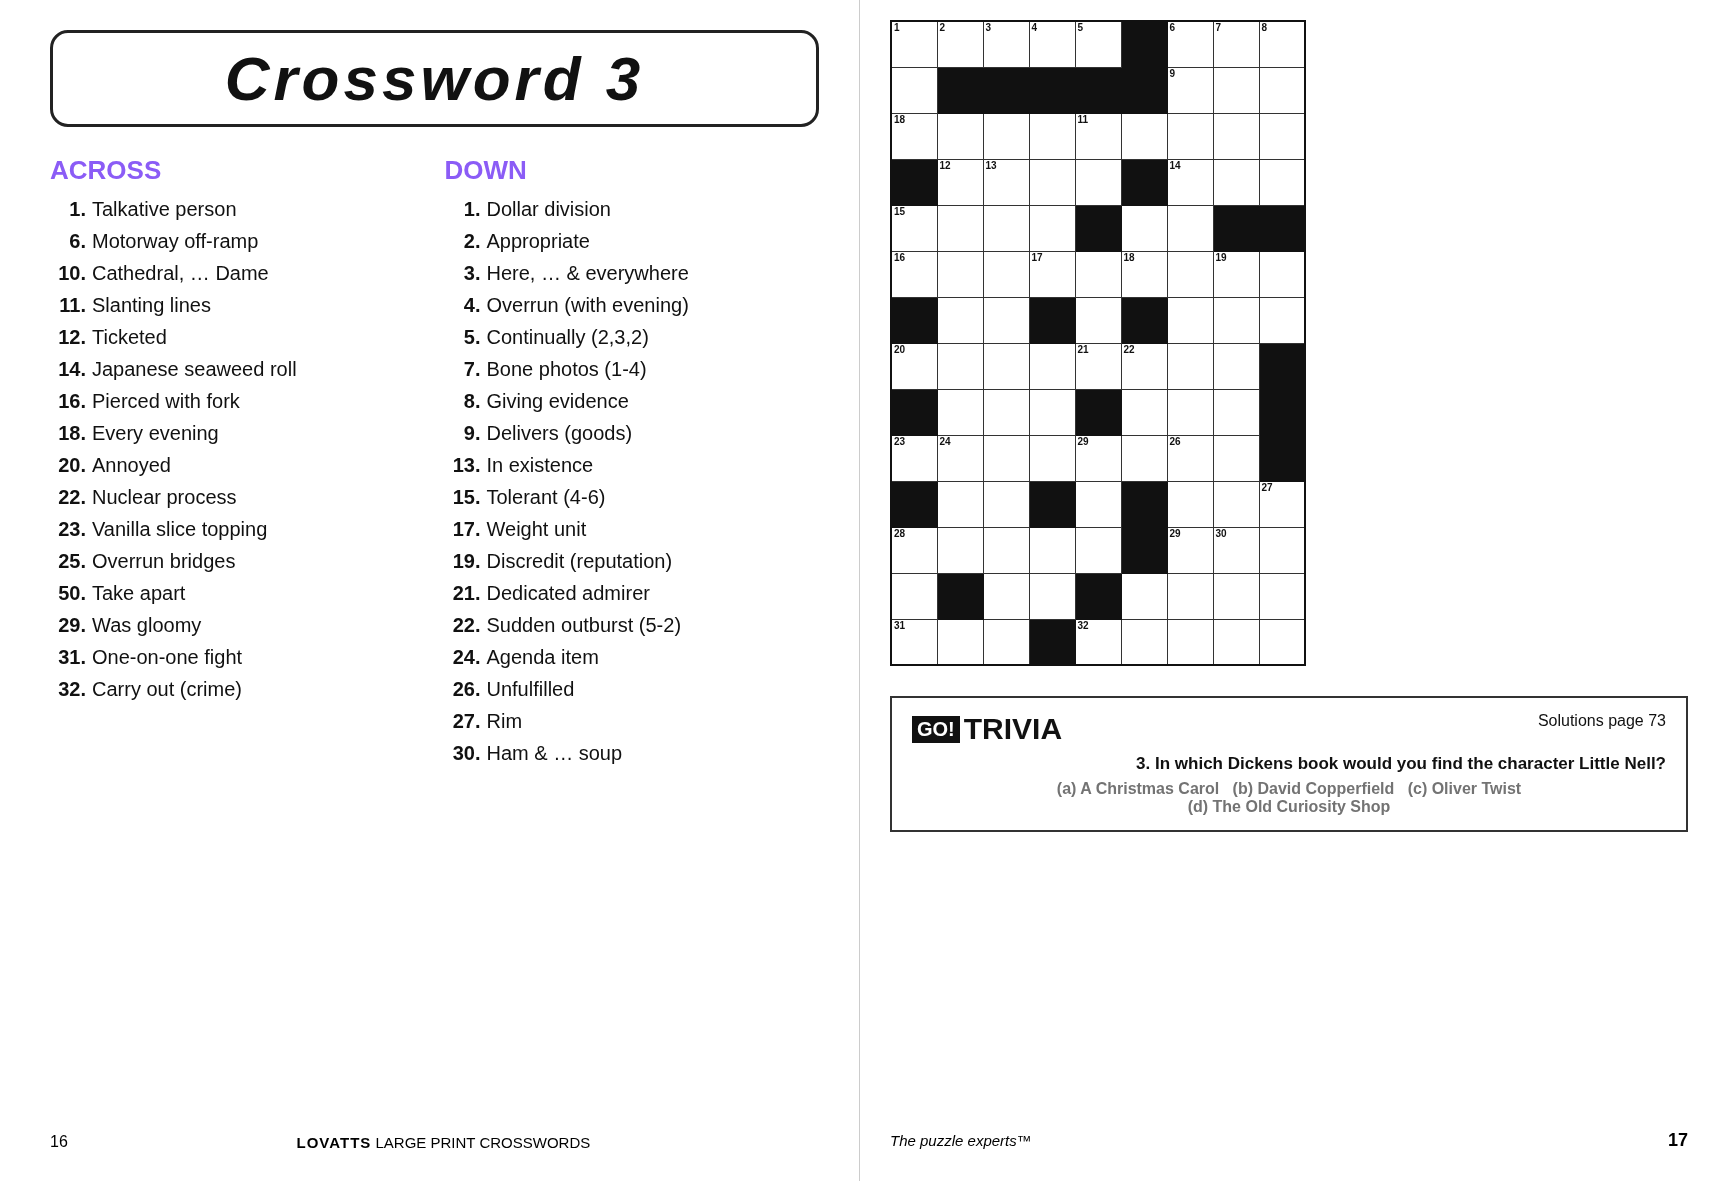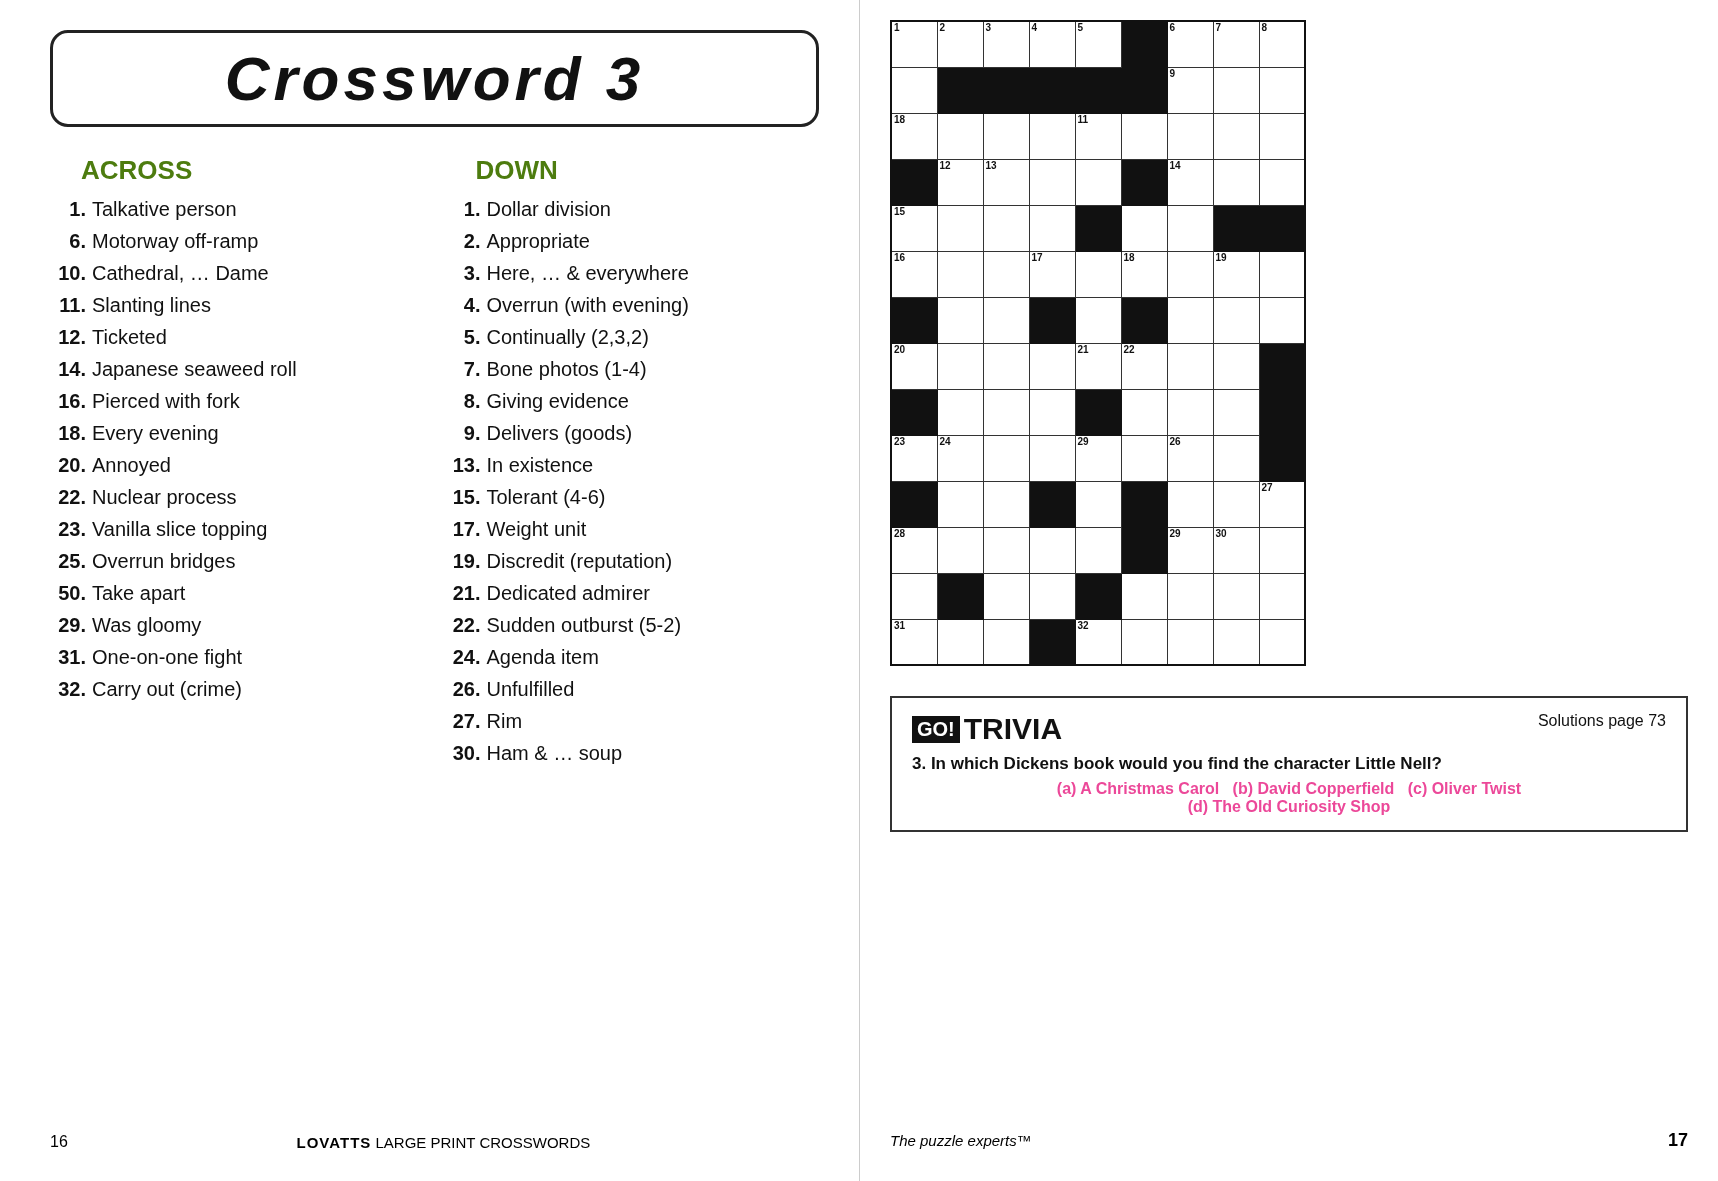--- a/index.html
+++ b/index.html
@@ -43,22 +43,21 @@
     }
 
     .clue-section {
       flex: 1;
     }
 
     .clue-section h2 {
       font-size: 26px;
       font-weight: 900;
       margin-bottom: 10px;
-      color: #4d7c0f;
-      margin-left: 31px;
+      color: #8b5cf6;
     }
 
     .clue-list {
       list-style: none;
     }
 
     .clue-item {
       display: flex;
       flex-direction: row;
       margin-bottom: 6px;
@@ -171,31 +170,31 @@
       font-size: 30px;
       color: #111;
     }
 
     .trivia-solutions {
       font-size: 16px;
       color: #111;
     }
 
     .trivia-question {
-      text-align: left;
+      text-align: right;
       font-size: 17px;
       font-weight: bold;
       color: #111;
       margin-bottom: 6px;
     }
 
     .trivia-answer {
       text-align: center;
       font-size: 16px;
-      color: #ec4899;
+      color: #737373;
       font-weight: bold;
     }
 
     .right-footer {
       display: flex;
       justify-content: space-between;
       align-items: center;
       margin-top: auto;
       padding-top: 10px;
     }

